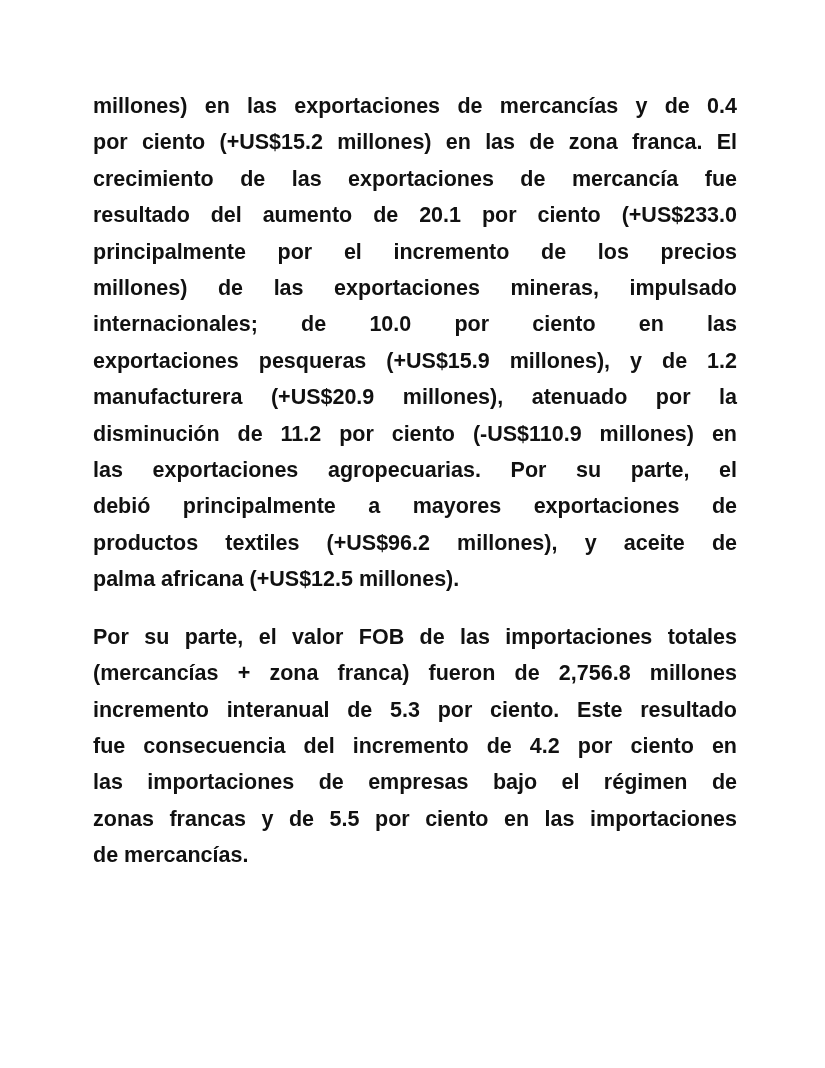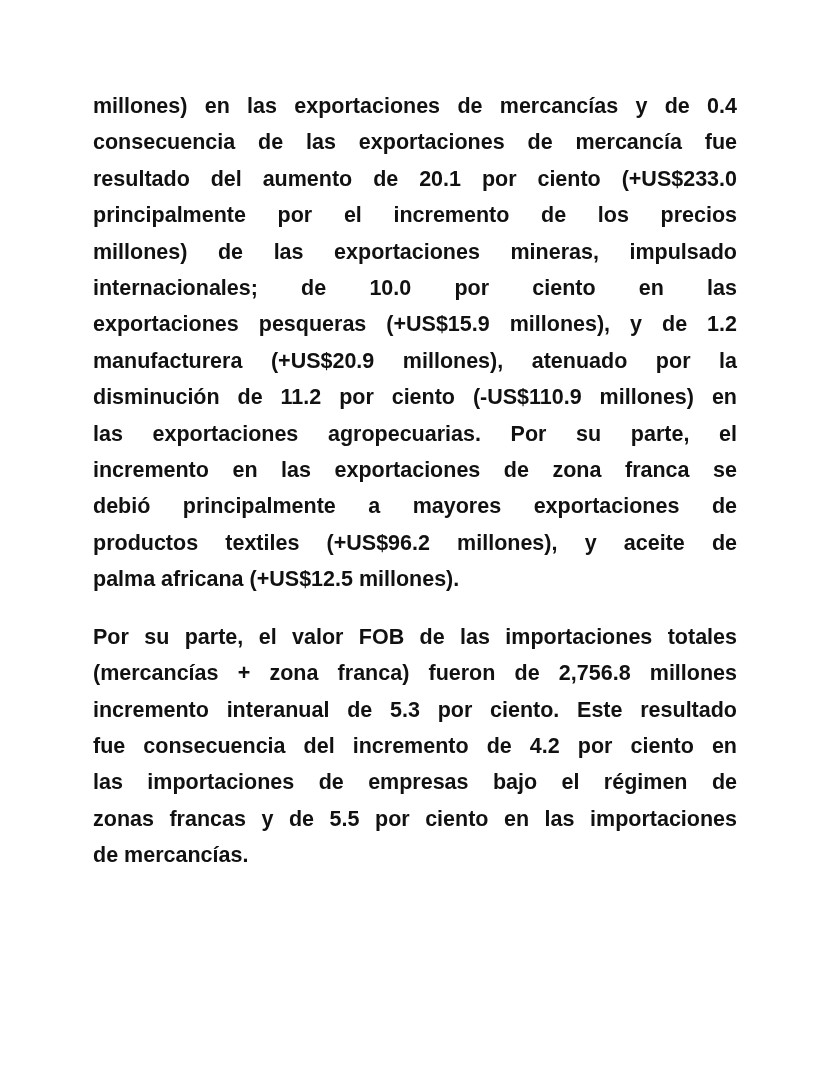--- a/index.html
+++ b/index.html
@@ -43,30 +43,30 @@
   }
 </style>
 </head>
 <body>
 
 <div class="page">
   <div class="text-block">
 
     <div class="para">
       <div class="line">millones) en las exportaciones de mercancías y de 0.4</div>
-      <div class="line">consecuencia de las exportaciones de mercancía fue</div>
+      <div class="line">por ciento (+US$15.2 millones) en las de zona franca. El</div>
+      <div class="line">crecimiento de las exportaciones de mercancía fue</div>
       <div class="line">resultado del aumento de 20.1 por ciento (+US$233.0</div>
       <div class="line">principalmente por el incremento de los precios</div>
       <div class="line">millones) de las exportaciones mineras, impulsado</div>
       <div class="line">internacionales; de 10.0 por ciento en las</div>
       <div class="line">exportaciones pesqueras (+US$15.9 millones), y de 1.2</div>
       <div class="line">manufacturera (+US$20.9 millones), atenuado por la</div>
       <div class="line">disminución de 11.2 por ciento (-US$110.9 millones) en</div>
       <div class="line">las exportaciones agropecuarias. Por su parte, el</div>
-      <div class="line">incremento en las exportaciones de zona franca se</div>
       <div class="line">debió principalmente a mayores exportaciones de</div>
       <div class="line">productos textiles (+US$96.2 millones), y aceite de</div>
       <div class="line end">palma africana (+US$12.5 millones).</div>
     </div>
 
     <div class="para">
       <div class="line">Por su parte, el valor FOB de las importaciones totales</div>
       <div class="line">(mercancías + zona franca) fueron de 2,756.8 millones</div>
       <div class="line">incremento interanual de 5.3 por ciento. Este resultado</div>
       <div class="line">fue consecuencia del incremento de 4.2 por ciento en</div>

